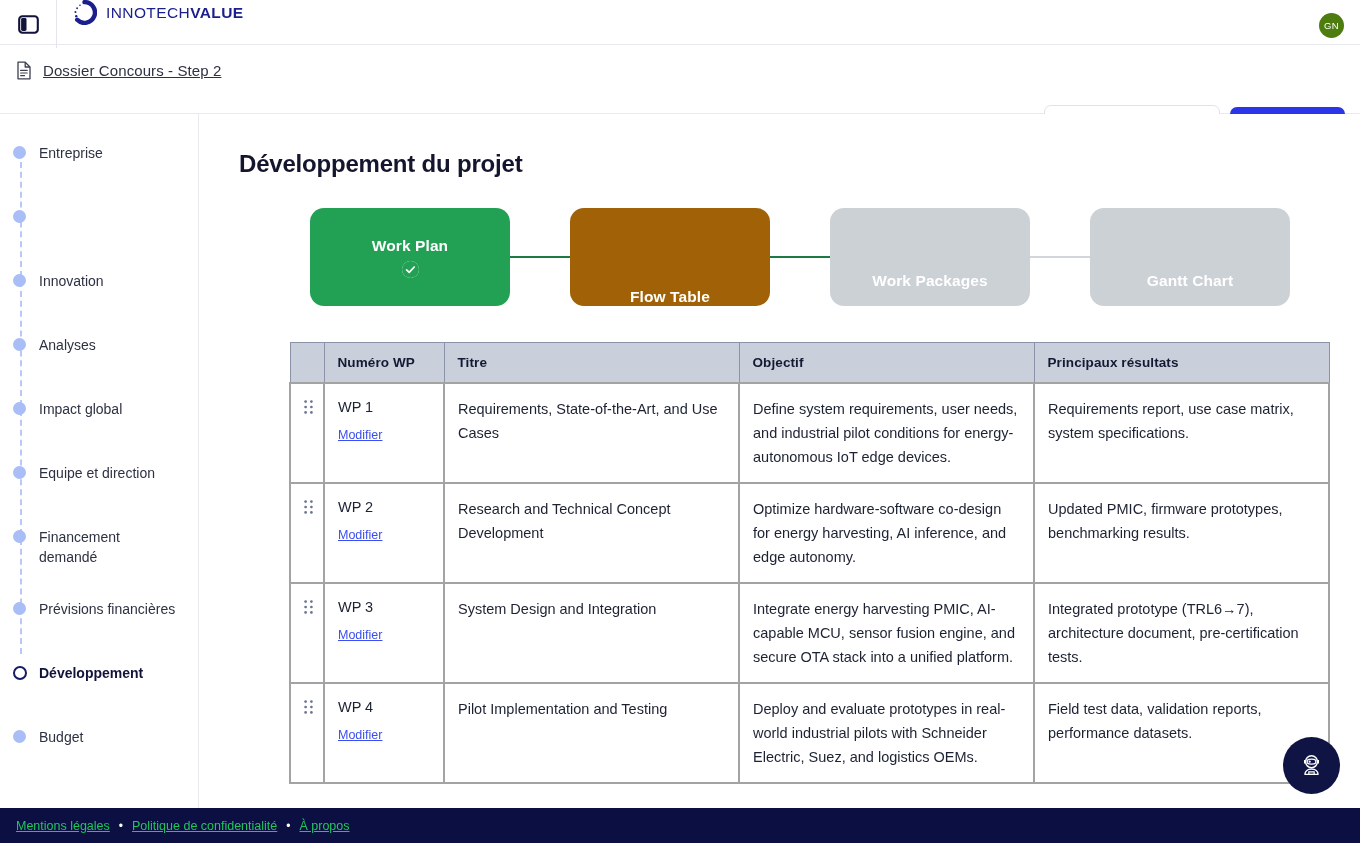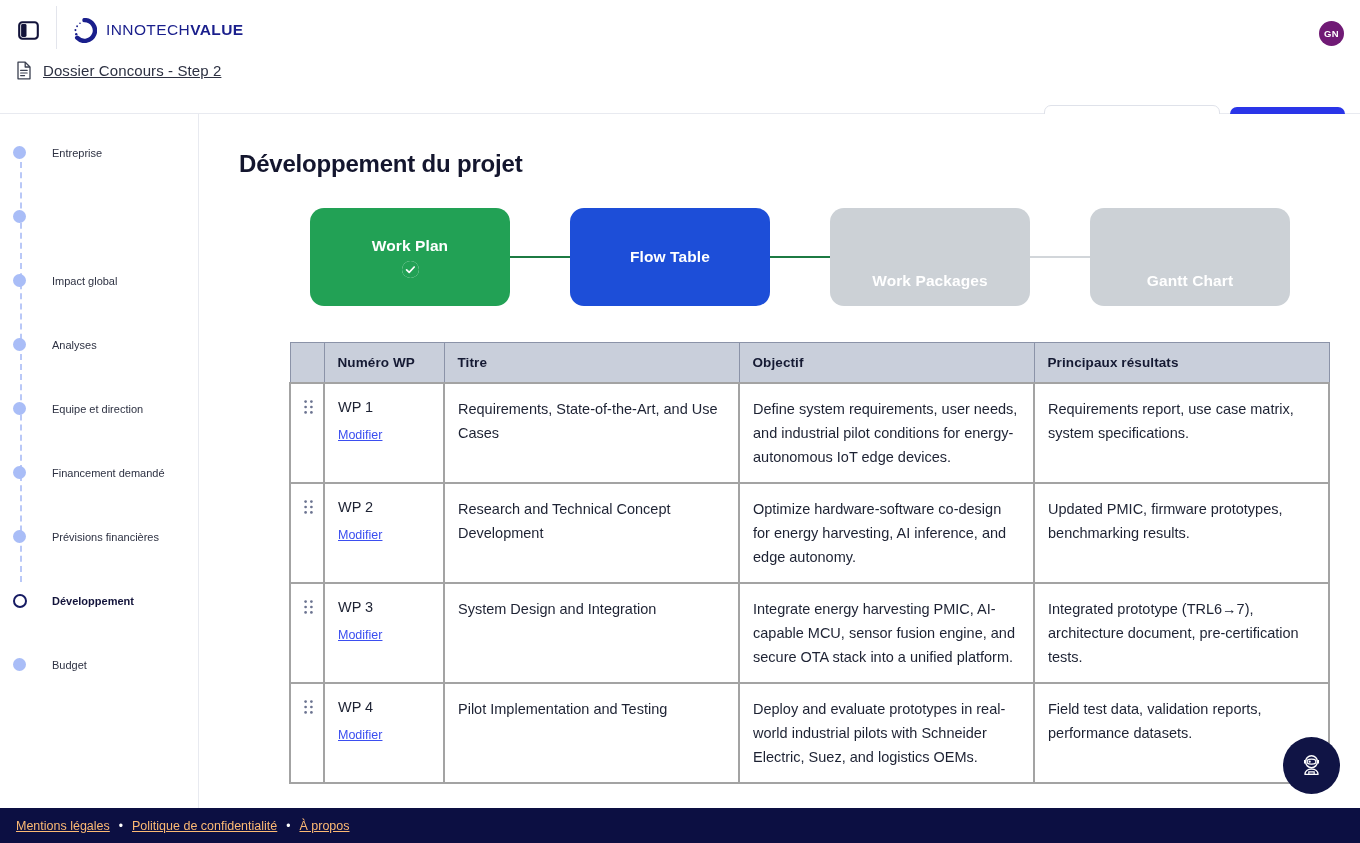--- a/index.html
+++ b/index.html
@@ -7,22 +7,22 @@
   html, body {
     width: 1360px; height: 843px;
     font-family: "Liberation Sans", sans-serif;
     background: #ffffff;
     color: #12133a;
     overflow: hidden;
   }
 
   
   .topbar {
-    position: absolute; top: 8px; left: 0; width: 1360px; height: 45px;
-    display: flex; align-items: center;
+    position: absolute; top: 0; left: 0; width: 1360px; height: 45px;
+    display: flex; align-items: flex-start;
     border-bottom: 1px solid #e8eaf0;
     background: #fff;
   }
   .hamburger-wrap {
     width: 57px; height: 48px;
     display: flex; align-items: center; justify-content: center;
     border-right: 1px solid #e3e5ec;
   }
   .panel-icon { width: 21px; height: 19px; }
   .logo-wrap {
@@ -31,22 +31,22 @@
   }
   .logo-mark { width: 25px; height: 25px; display:block; }
   .logo-text {
     font-size: 15.5px; letter-spacing: .4px;
     color: #1a1f8c; font-weight: 400; white-space: nowrap;
   }
   .logo-text b { font-weight: 800; }
   .avatar {
     position: absolute; right: 16px; top: 13px;
     width: 25px; height: 25px; border-radius: 50%;
-    background: #701a75; color: #fff;
-    font-size: 9.5px; font-weight: 700;
+    background: #4d7c0f; color: #fff;
+    font-size: 9.5px; font-weight: 400;
     display: flex; align-items: center; justify-content: center;
     letter-spacing: .3px;
   }
 
   
   .subbar {
     position: absolute; top: 49px; left: 0; width: 1360px; height: 65px;
     border-bottom: 1px solid #e8eaf0; background: #fff;
   }
   .doc-title {
@@ -92,21 +92,21 @@
   }
   .step-dot {
     position: absolute; left: 13px; top: 3px;
     width: 13px; height: 13px; border-radius: 50%;
     background: #a9bdf7; z-index: 2;
   }
   .step.active .step-dot {
     background: #fff; border: 2px solid #161b63; width: 14px; height: 14px;
   }
   .step-label {
-    margin-left: 52px; font-size: 11px; color: #2d3142;
+    margin-left: 39px; font-size: 14px; color: #2d3142;
     line-height: 20px; max-width: 140px;
   }
   .step.active .step-label { font-weight: 700; color: #12133a; }
 
   
   .main {
     position: absolute; left: 199px; top: 114px;
     width: 1161px; height: 694px;
     background: #fff; overflow: hidden;
   }
@@ -122,21 +122,21 @@
     position: absolute; left: 87px; top: 94px;
     display: flex; align-items: center; padding-left: 24px;
   }
   .tab {
     width: 200px; height: 98px; border-radius: 14px;
     display: flex; flex-direction: column; align-items: center; justify-content: center;
     gap: 6px; cursor: pointer; position: relative;
   }
   .tab-label { font-size: 15.5px; font-weight: 700; color: #fff; letter-spacing: .1px; }
   .tab.done { background: #22a155; }
-  .tab.current { background: #1d4ed8; }
+  .tab.current { background: #a16207; justify-content: flex-end; }
   .tab.pending { background: #ccd1d6; }
   .tab.pending .tab-label { color: #ffffff; margin-top: 47px; }
   .check-badge {
     width: 17px; height: 17px; border-radius: 50%; background: #fff;
     display: flex; align-items: center; justify-content: center;
   }
   .connector { width: 60px; height: 2px; }
   .connector.green { background: #1c7a42; }
   .connector.gray  { background: #d2d6da; }
 
@@ -177,21 +177,21 @@
     text-decoration: underline; cursor: pointer;
   }
 
   
   .footer {
     position: absolute; left: 0; bottom: 0; width: 1360px; height: 35px;
     background: #0c0f42; display: flex; align-items: center;
     padding-left: 16px; gap: 9px;
   }
   .footer a {
-    color: #fdba74; font-size: 12.5px; text-decoration: underline;
+    color: #22c55e; font-size: 12.5px; text-decoration: underline;
     cursor: pointer;
   }
   .footer .dot { color: #fff; font-size: 12px; }
 
   
   .fab {
     position: absolute; right: 20px; bottom: 49px;
     width: 57px; height: 57px; border-radius: 50%;
     background: #101445; display: flex; align-items: center; justify-content: center;
     cursor: pointer; border: none;
@@ -257,25 +257,29 @@
     <div class="rail"></div>
     <div class="step">
       <span class="step-dot"></span>
       <span class="step-label">Entreprise</span>
     </div>
     <div class="step">
       <span class="step-dot"></span>
     </div>
     <div class="step">
       <span class="step-dot"></span>
+      <span class="step-label">Innovation</span>
+    </div>
+    <div class="step">
+      <span class="step-dot"></span>
+      <span class="step-label">Analyses</span>
+    </div>
+    <div class="step">
+      <span class="step-dot"></span>
       <span class="step-label">Impact global</span>
-    </div>
-    <div class="step">
-      <span class="step-dot"></span>
-      <span class="step-label">Analyses</span>
     </div>
     <div class="step">
       <span class="step-dot"></span>
       <span class="step-label">Equipe et direction</span>
     </div>
     <div class="step">
       <span class="step-dot"></span>
       <span class="step-label">Financement demandé</span>
     </div>
     <div class="step">

